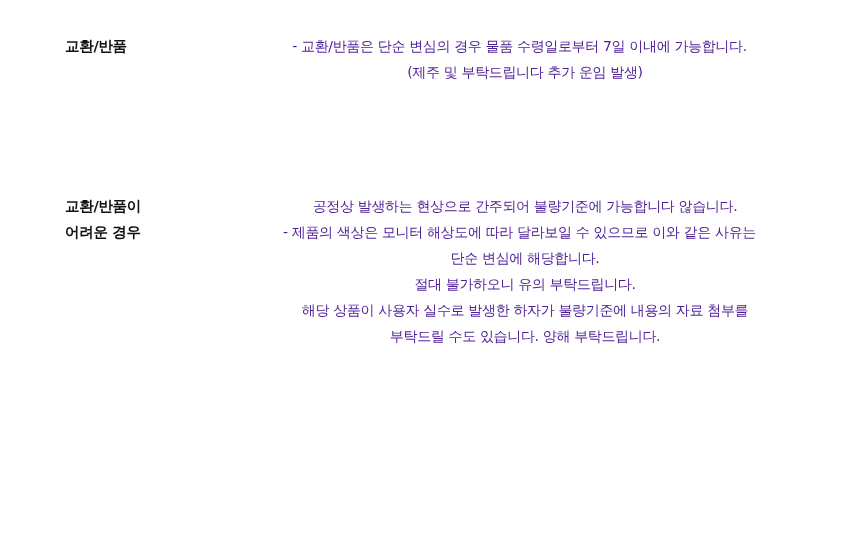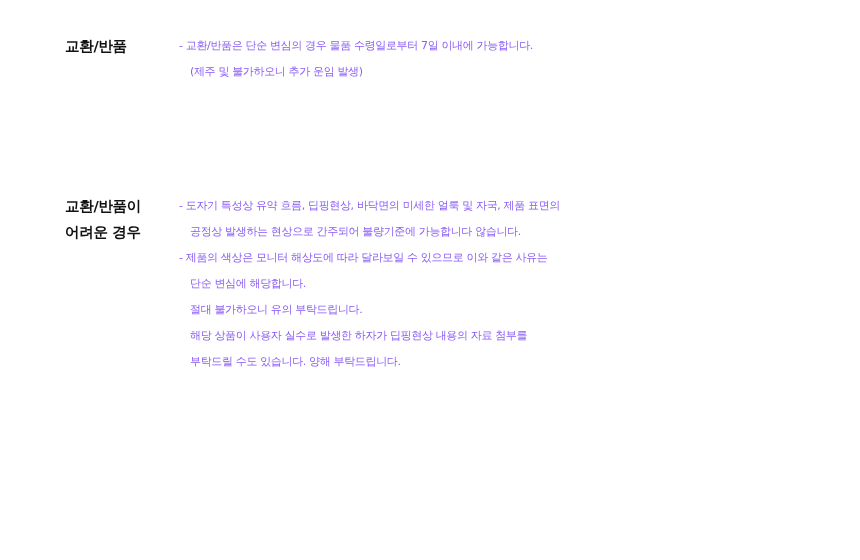--- a/index.html
+++ b/index.html
@@ -49,58 +49,58 @@
   }
   .section-label div {
     white-space: nowrap;
   }
   .section-body {
     flex: 1 1 auto;
     padding-left: 64px;
     box-sizing: border-box;
   }
   .line {
-    font-size: 11px;
+    font-size: 14px;
     line-height: 26px;
-    color: #8b5cf6;
+    color: #4c1d95;
     letter-spacing: -0.35px;
     white-space: nowrap;
+    text-align: center;
   }
   .line.bullet {
     text-indent: -11px;
     padding-left: 11px;
   }
   .line.cont {
     padding-left: 11px;
   }
 </style>
 </head>
 <body>
 
 <div class="page">
 
   <div class="section" id="section-exchange-return">
     <div class="section-label">
       <div>교환/반품</div>
     </div>
     <div class="section-body">
       <div class="line bullet">- 교환/반품은 단순 변심의 경우 물품 수령일로부터 7일 이내에 가능합니다.</div>
-      <div class="line cont">(제주 및 불가하오니 추가 운임 발생)</div>
+      <div class="line cont">(제주 및 부탁드립니다 추가 운임 발생)</div>
     </div>
   </div>
 
   <div class="section" id="section-difficult-cases">
     <div class="section-label">
       <div>교환/반품이</div>
       <div>어려운 경우</div>
     </div>
     <div class="section-body">
-      <div class="line bullet">- 도자기 특성상 유약 흐름, 딥핑현상, 바닥면의 미세한 얼룩 및 자국, 제품 표면의</div>
       <div class="line cont">공정상 발생하는 현상으로 간주되어 불량기준에 가능합니다 않습니다.</div>
       <div class="line bullet">- 제품의 색상은 모니터 해상도에 따라 달라보일 수 있으므로 이와 같은 사유는</div>
       <div class="line cont">단순 변심에 해당합니다.</div>
       <div class="line cont">절대 불가하오니 유의 부탁드립니다.</div>
-      <div class="line cont">해당 상품이 사용자 실수로 발생한 하자가 딥핑현상 내용의 자료 첨부를</div>
+      <div class="line cont">해당 상품이 사용자 실수로 발생한 하자가 불량기준에 내용의 자료 첨부를</div>
       <div class="line cont">부탁드릴 수도 있습니다. 양해 부탁드립니다.</div>
     </div>
   </div>
 
 </div>
 
 </body></html>

